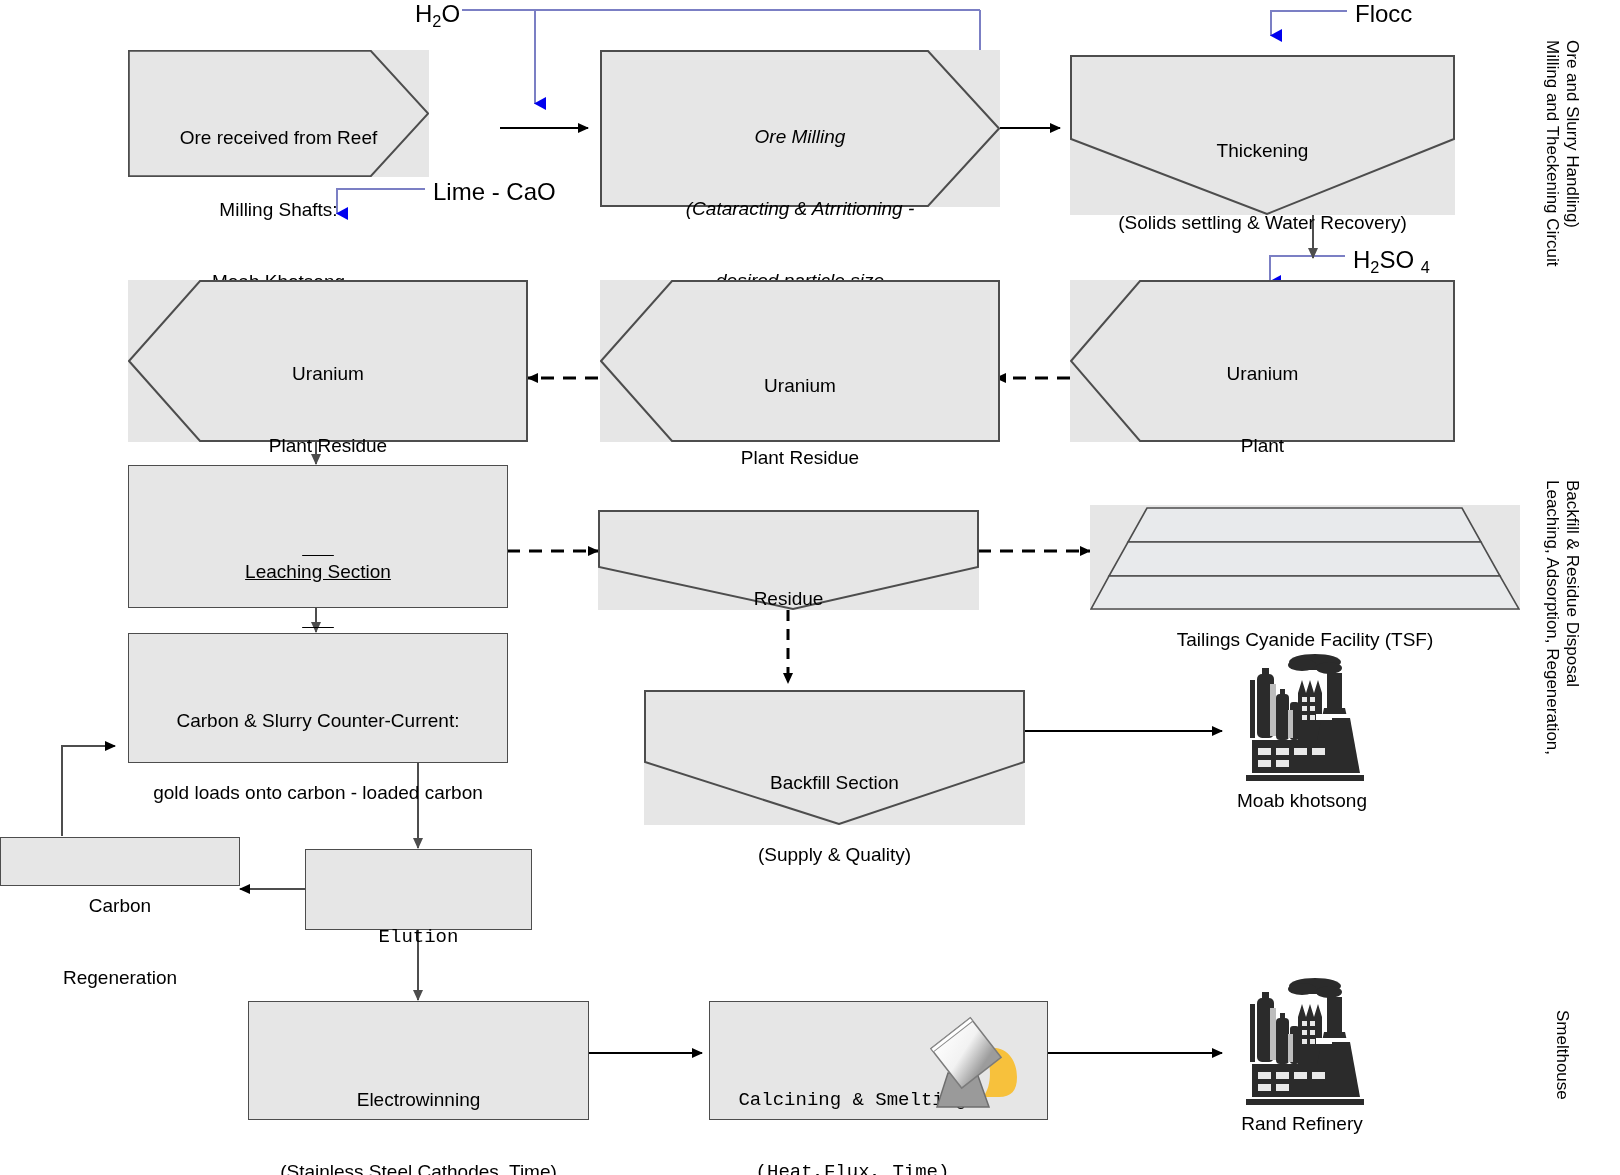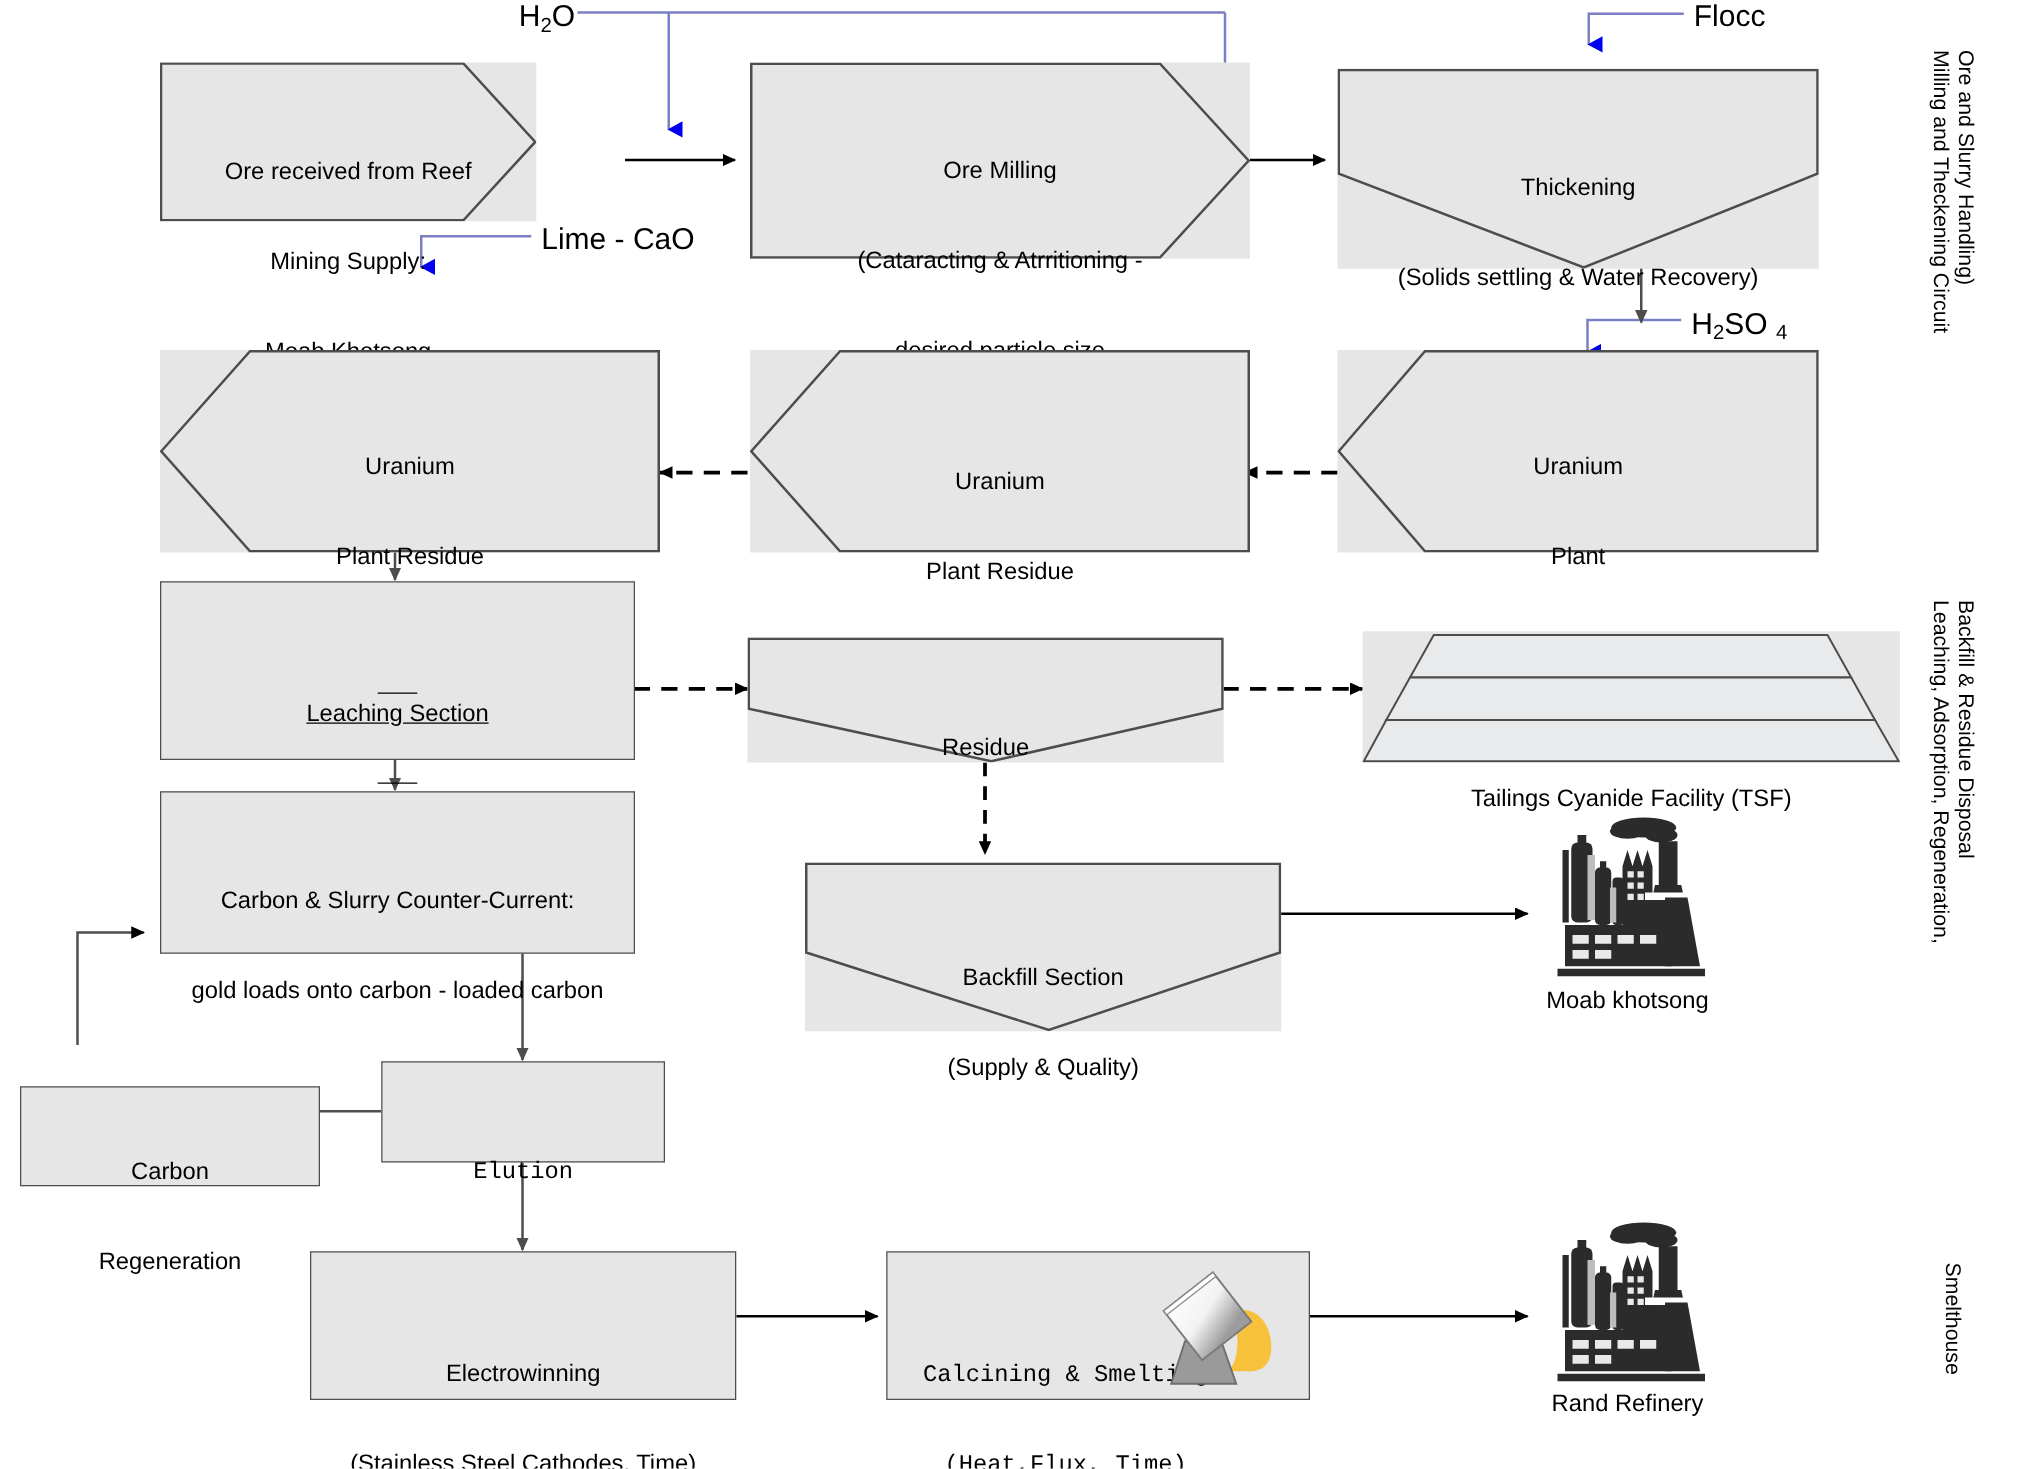--- a/index.html
+++ b/index.html
@@ -93,27 +93,27 @@
 
     <path d="M1048,1053 L1222,1053" stroke="#000" stroke-width="2" fill="none" marker-end="url(#ablk)"></path>
   </svg>
 
   <div class="node" style="left:128px;top:50px;width:301px;height:157px;">
     <svg class="shape poly" viewBox="0 0 372 157" preserveAspectRatio="none">
       <polygon points="1,1 300,1 371,78.5 300,156 1,156" fill="#e6e6e6" stroke="#4d4d4d" stroke-width="2" vector-effect="non-scaling-stroke"></polygon>
     </svg>
     <div class="nodelabel" style="top:28px;">
       <div>Ore received from Reef</div>
-      <div>Mining Supply:</div>
+      <div>Milling Shafts:</div>
       <div>Moab Khotsong</div>
       <div><span>(Au &amp; U</span><sub>3</sub><span>O</span><sub>8</sub><span> Bearing)</span></div>
     </div>
   </div>
 
-  <div class="node" style="left:600px;top:50px;width:400px;height:176px;">
+  <div class="node" style="left:600px;top:50px;width:400px;height:176px;font-style:italic;">
     <svg class="shape poly" viewBox="0 0 400 157" preserveAspectRatio="none">
       <polygon points="1,1 328,1 399,78.5 328,156 1,156" fill="#e6e6e6" stroke="#4d4d4d" stroke-width="2" vector-effect="non-scaling-stroke"></polygon>
     </svg>
     <div class="nodelabel" style="top:27px;">
       <div>Ore Milling</div>
       <div>(Cataracting &amp; Atrritioning -</div>
       <div>desired particle size</div>
       <div>distribution envelope)</div>
     </div>
   </div>
@@ -244,21 +244,21 @@
           <rect x="44" y="112" width="13" height="7"></rect>
       </g>
       <g fill="#bdbdbd">
         <rect x="38" y="36" width="6" height="52"></rect>
         <rect x="56" y="62" width="5" height="28"></rect>
       </g>
     </svg>
   </div>
   <div class="cap" style="left:1202px;top:790px;width:200px;">Moab khotsong</div>
 
-  <div class="node" style="left:16px;top:837px;width:240px;height:80px;margin-top:32px;">
+  <div class="node" style="left:0px;top:837px;width:240px;height:49px;">
     <div class="shape"></div>
     <div class="nodelabel" style="top:9px;">
       <div>Carbon</div>
       <div>Regeneration</div>
     </div>
   </div>
 
   <div class="node" style="left:305px;top:849px;width:227px;height:81px;font-family:Liberation Mono, monospace;">
     <div class="shape"></div>
     <div class="nodelabel" style="top:28px;">

